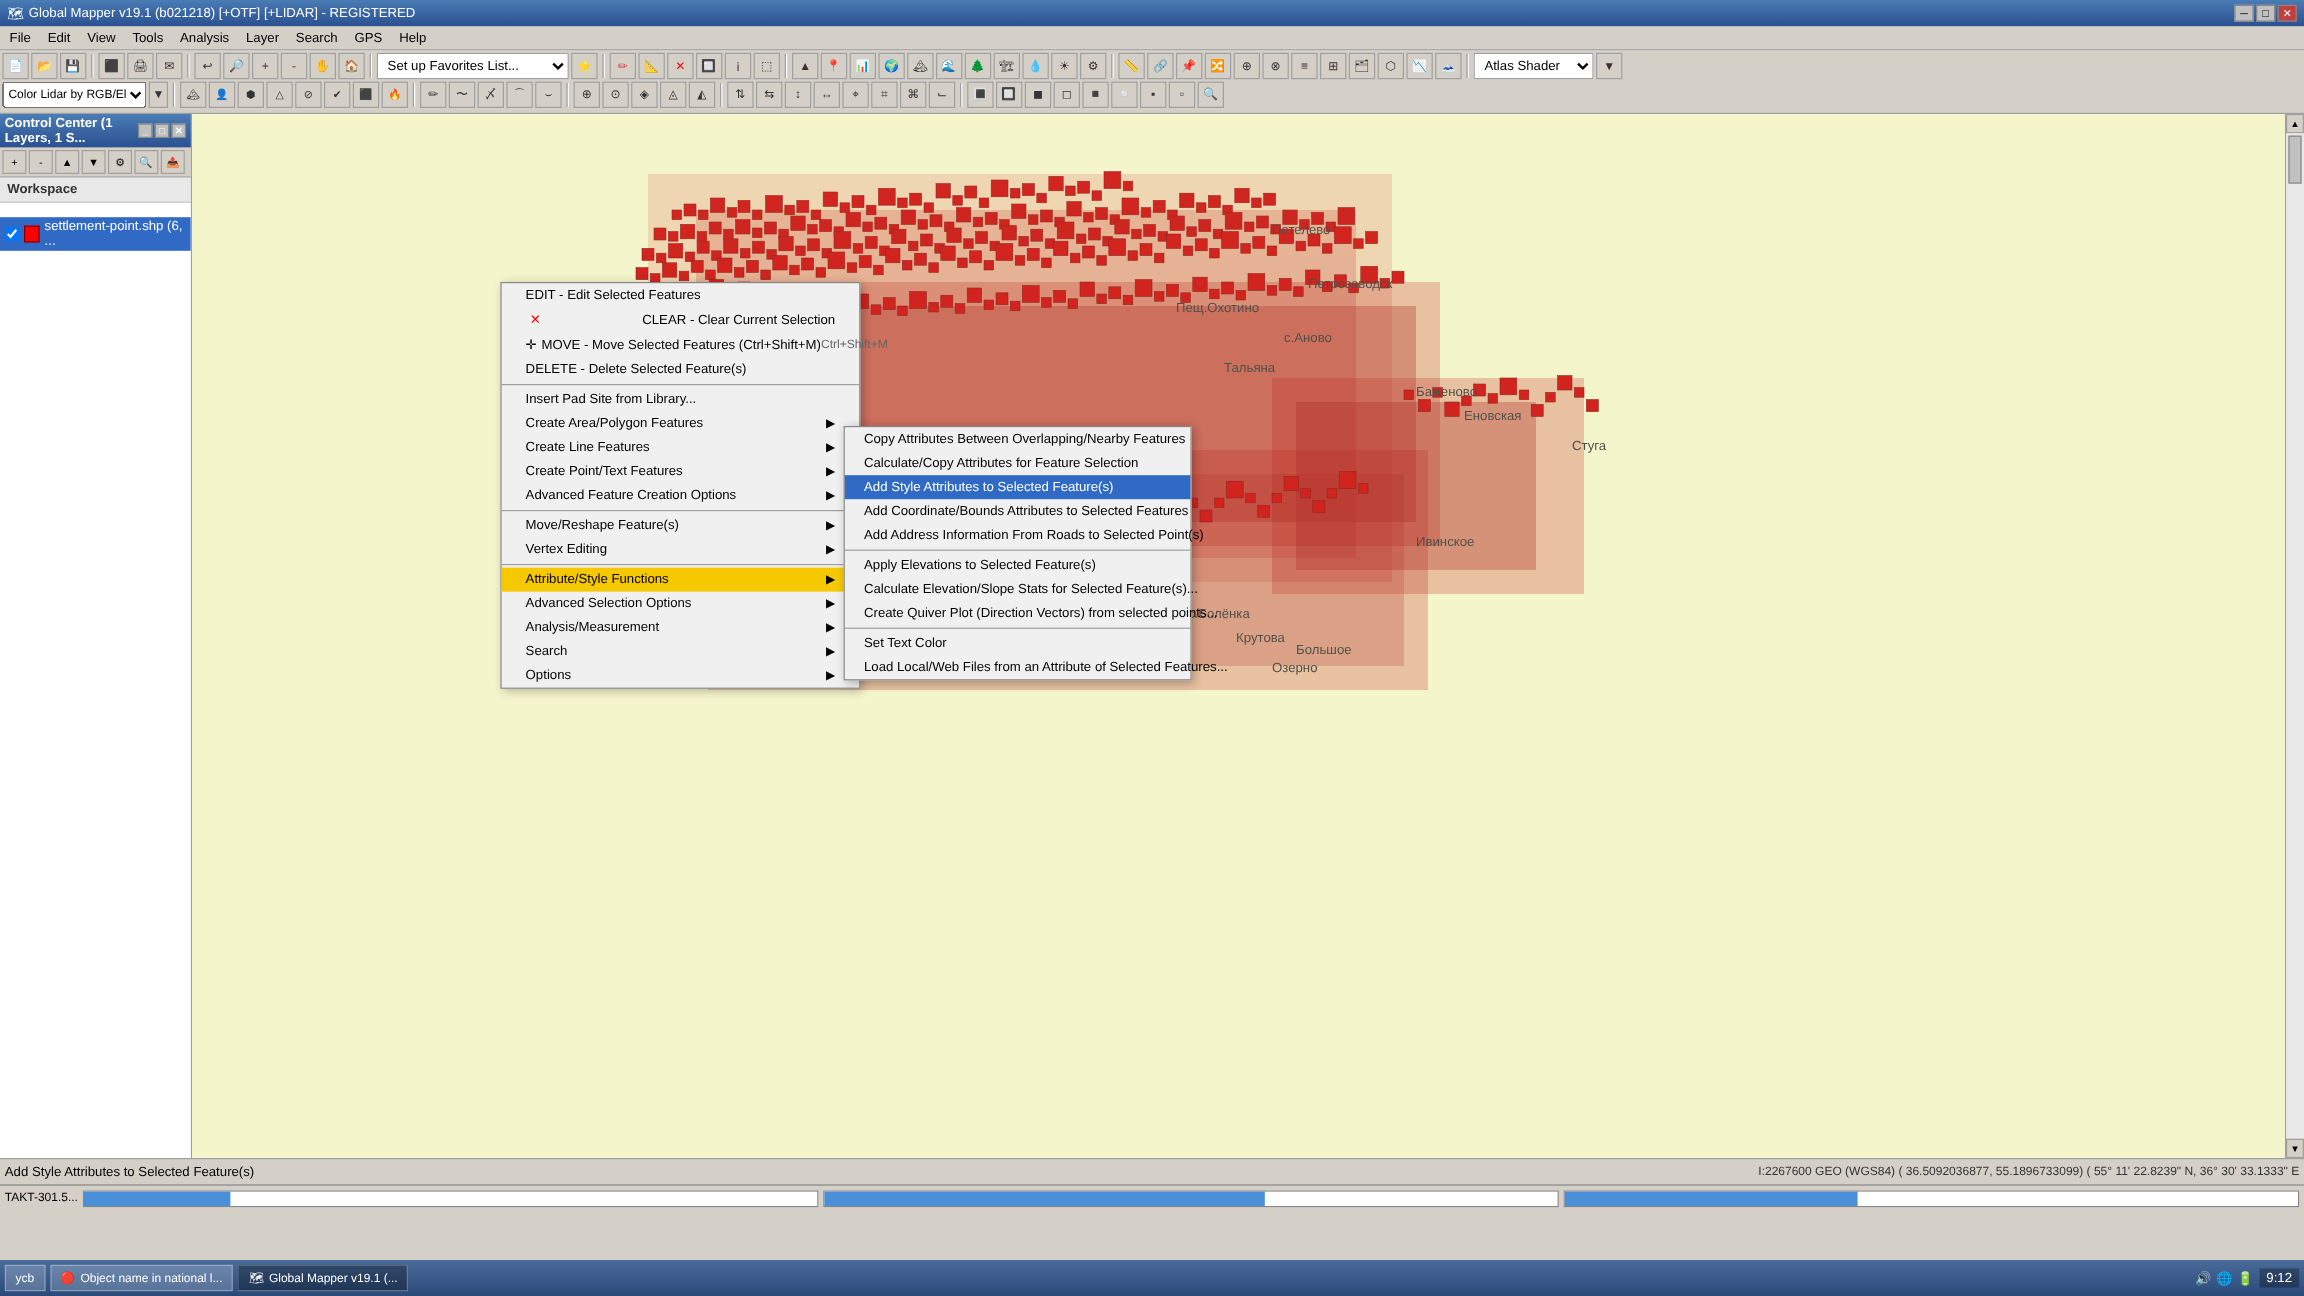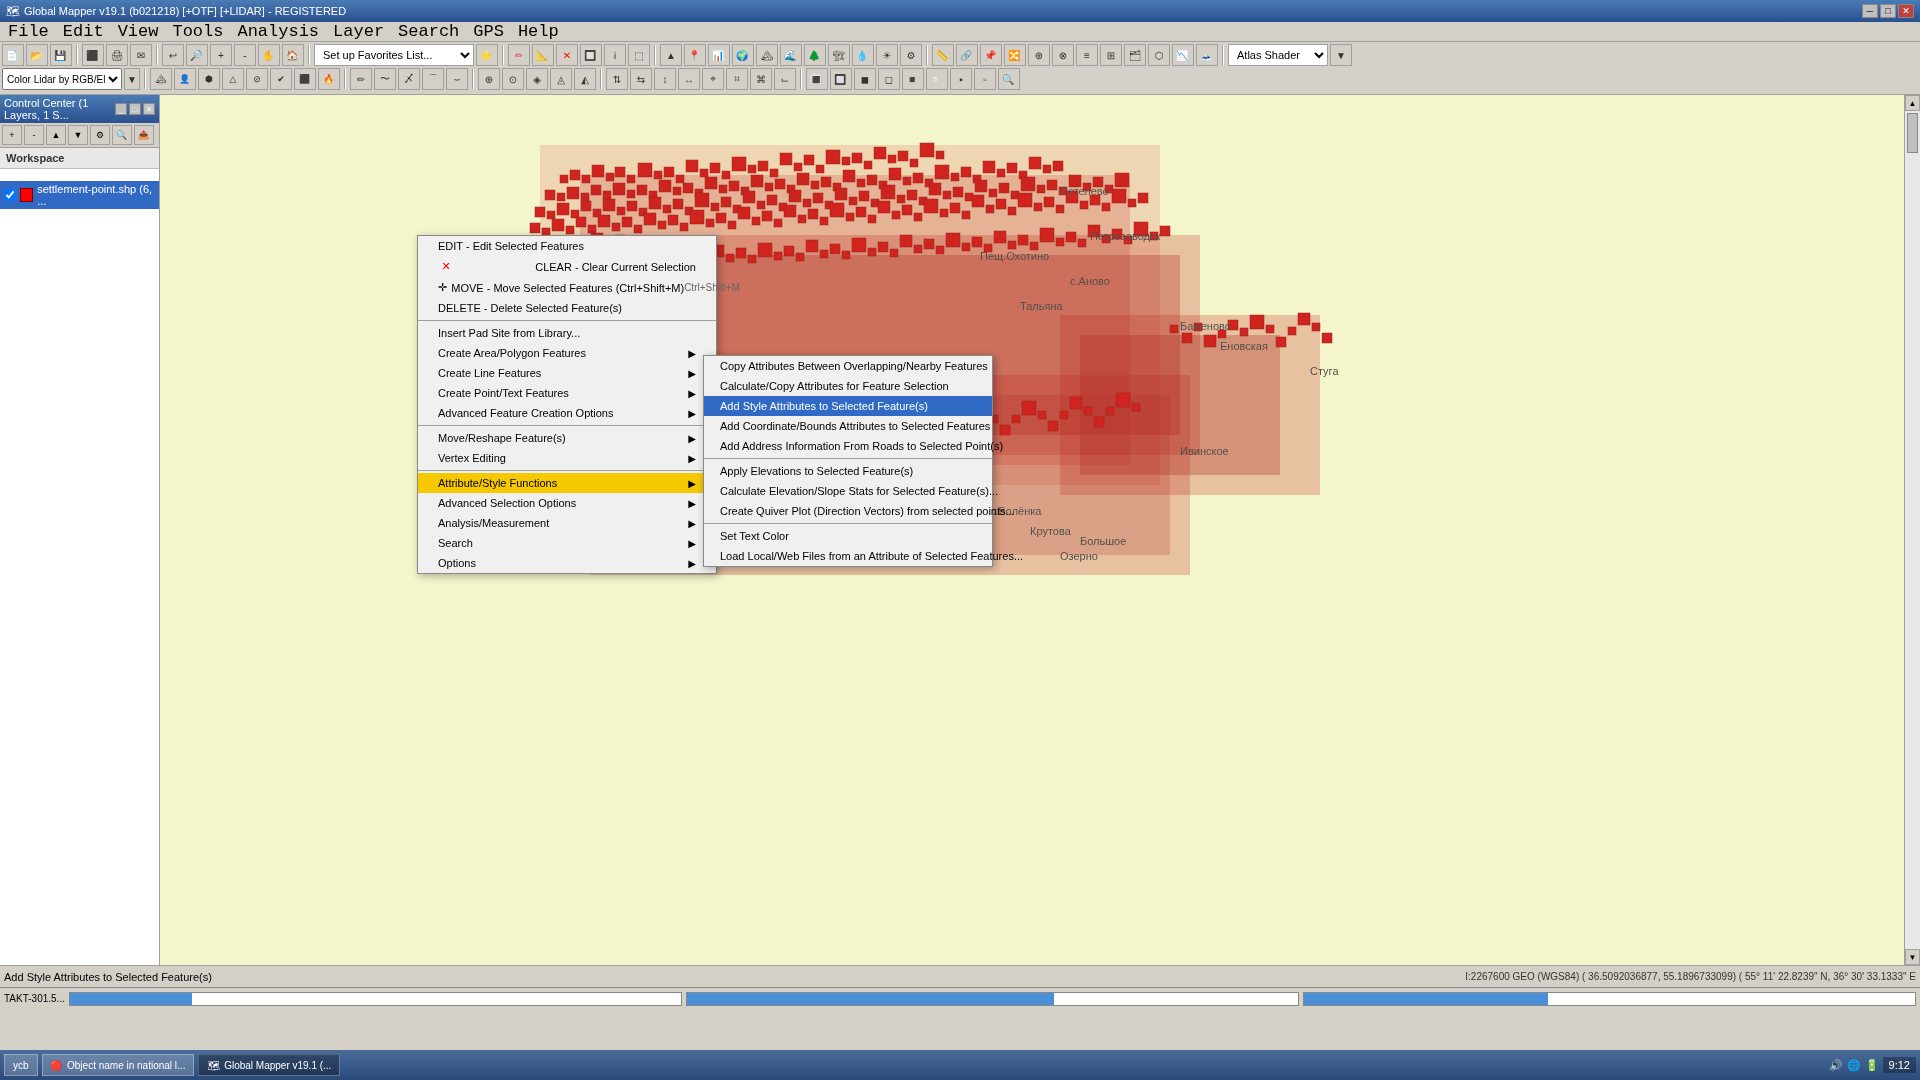--- a/index.html
+++ b/index.html
@@ -35,22 +35,21 @@
       background: #d4d0c8;
       border-bottom: 1px solid #a0a0a0;
       display: flex;
       align-items: center;
       padding: 0 2px;
       gap: 2px;
     }
     .menu-item {
       padding: 2px 6px;
       cursor: pointer;
-      font-size: 17px;
-      font-family: Liberation Mono, monospace;
+      font-size: 11px;
     }
 
     
     #toolbars {
       background: #d4d0c8;
       border-bottom: 1px solid #a0a0a0;
       padding: 2px;
     }
     .toolbar-row {
       display: flex;
@@ -99,20 +98,21 @@
       flex-direction: column;
     }
     #control-center-header {
       background: linear-gradient(to bottom, #4a7cb5, #2a5090);
       color: white;
       padding: 2px 4px;
       font-size: 11px;
       display: flex;
       justify-content: flex-end;
       align-items: center;
+      font-weight: bold;
     }
     #control-center-header-controls { display: flex; gap: 2px; }
     .cc-btn { width: 12px; height: 12px; background: #c0c0c0; border: 1px solid #888; font-size: 8px; display: flex; align-items: center; justify-content: center; cursor: pointer; }
 
     #layer-toolbar {
       padding: 2px;
       display: flex;
       gap: 2px;
       background: #d4d0c8;
       border-bottom: 1px solid #a0a0a0;

